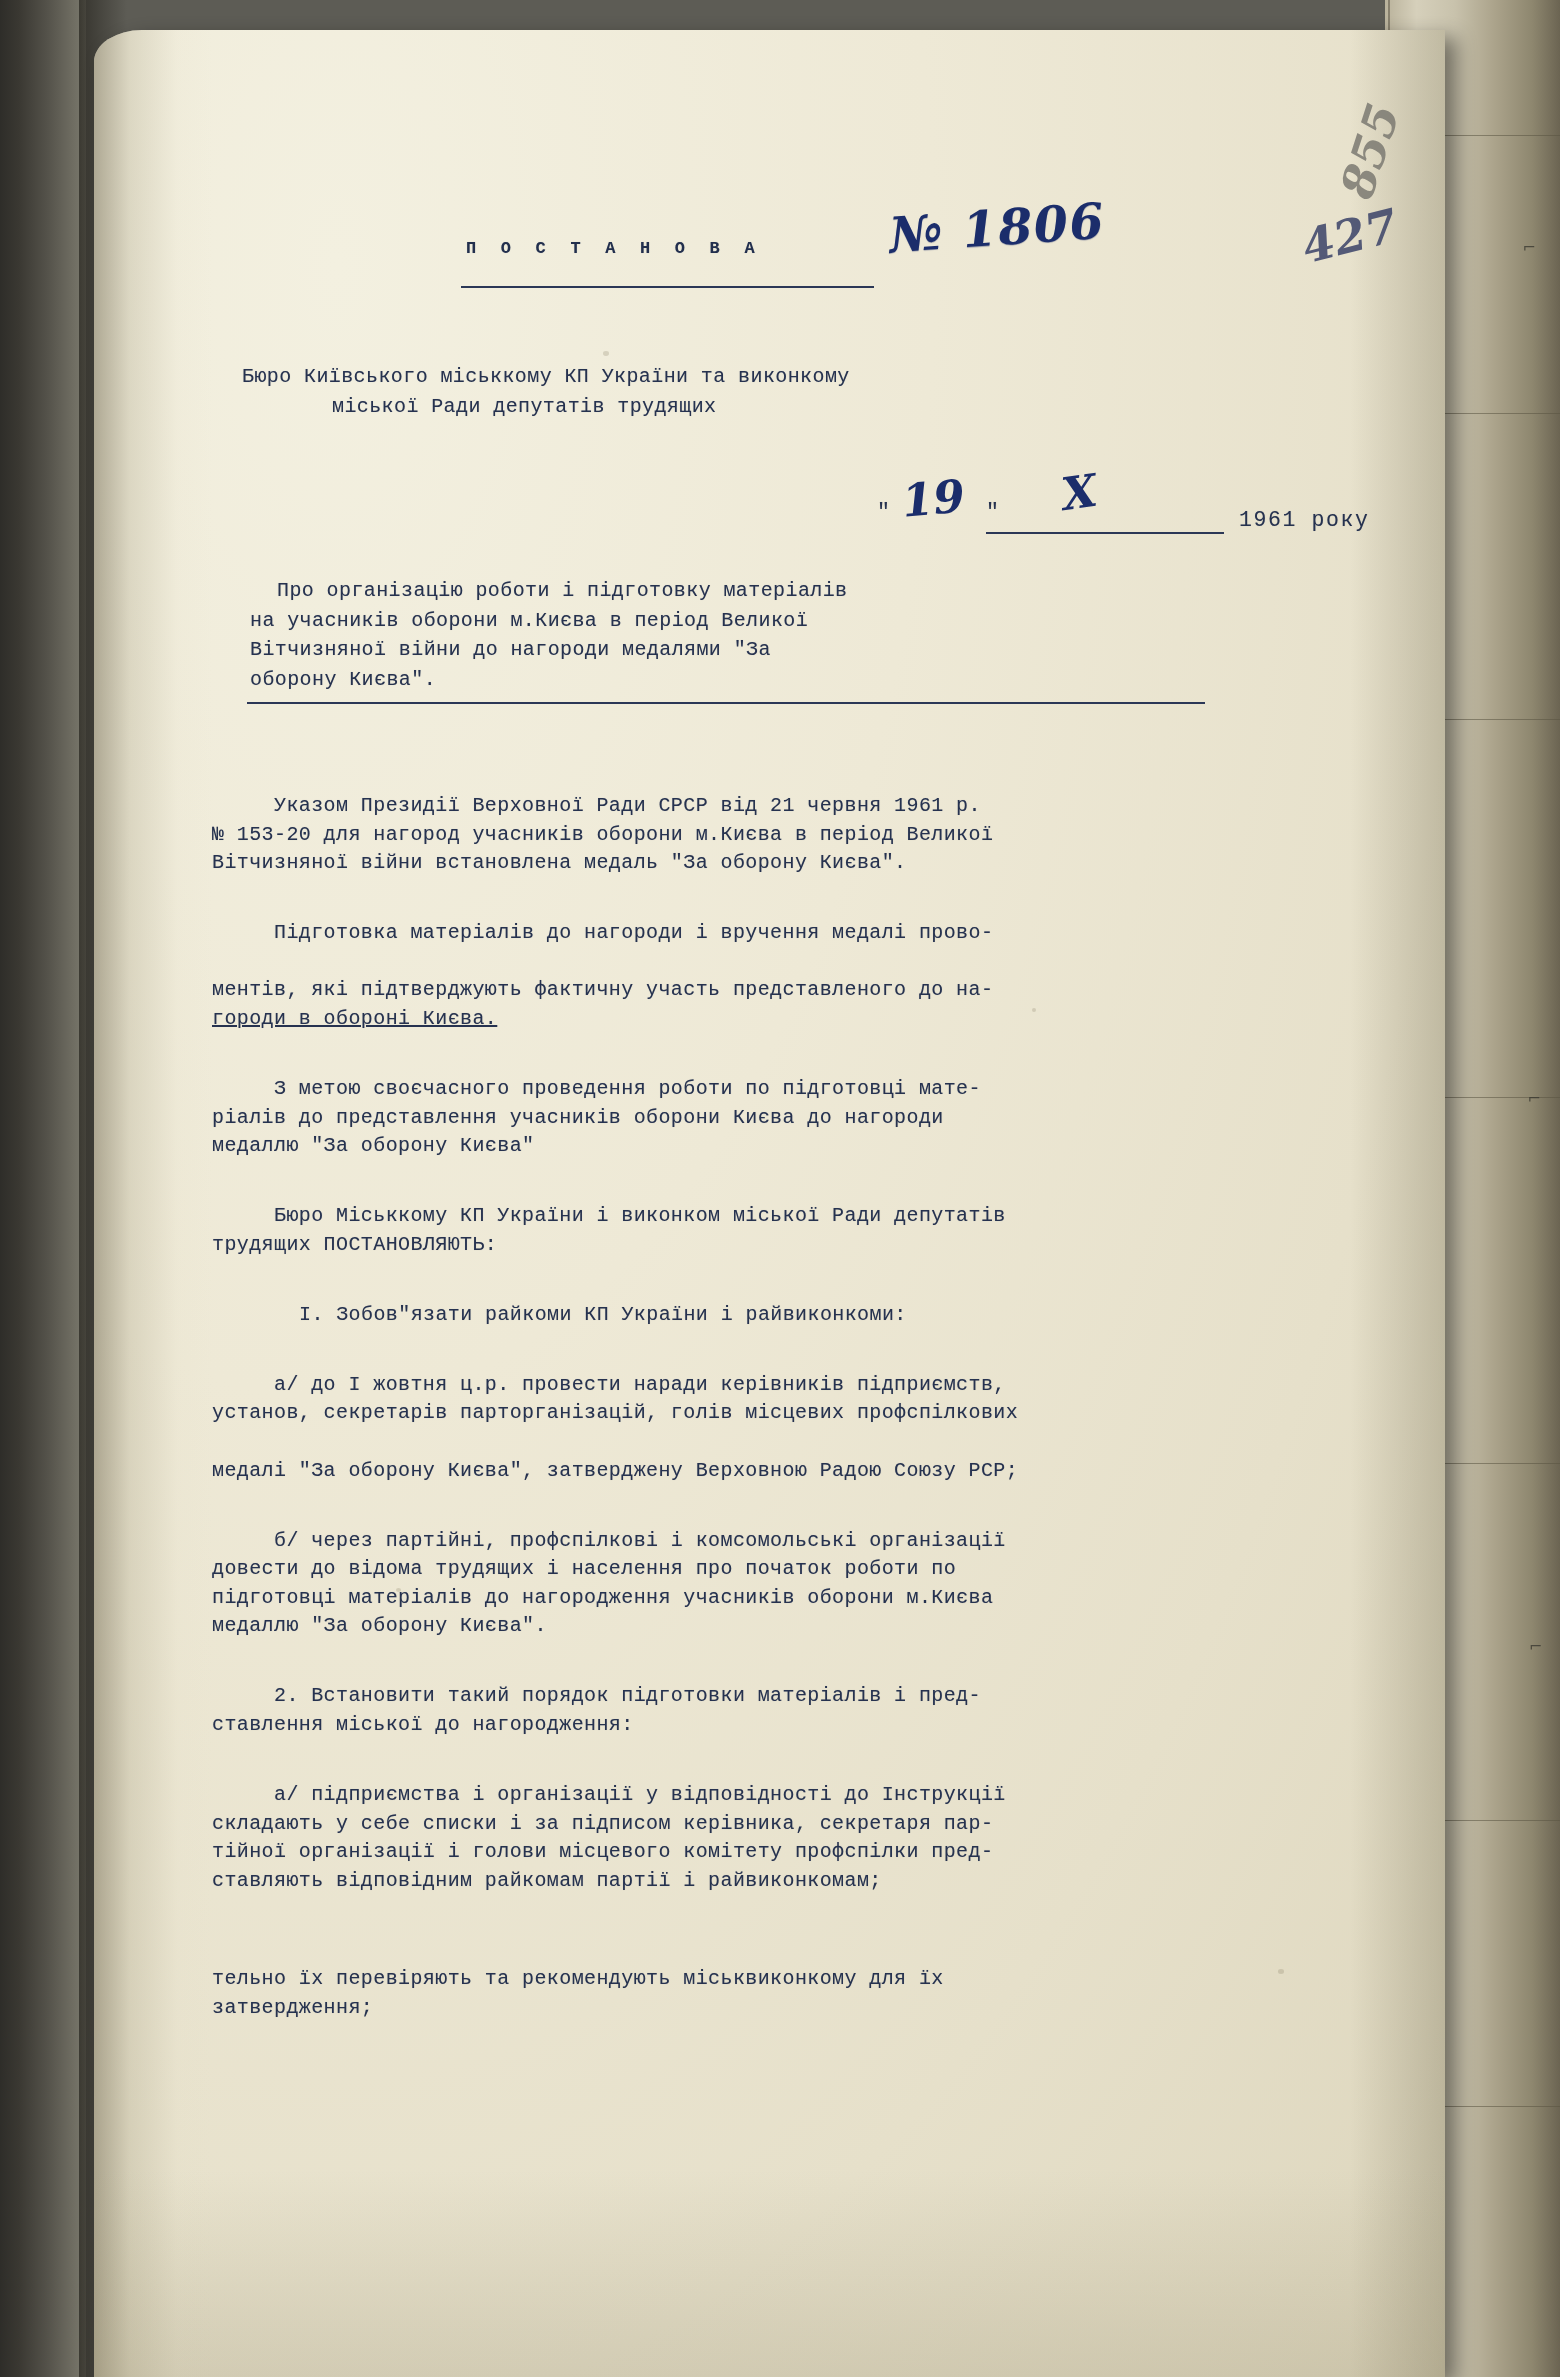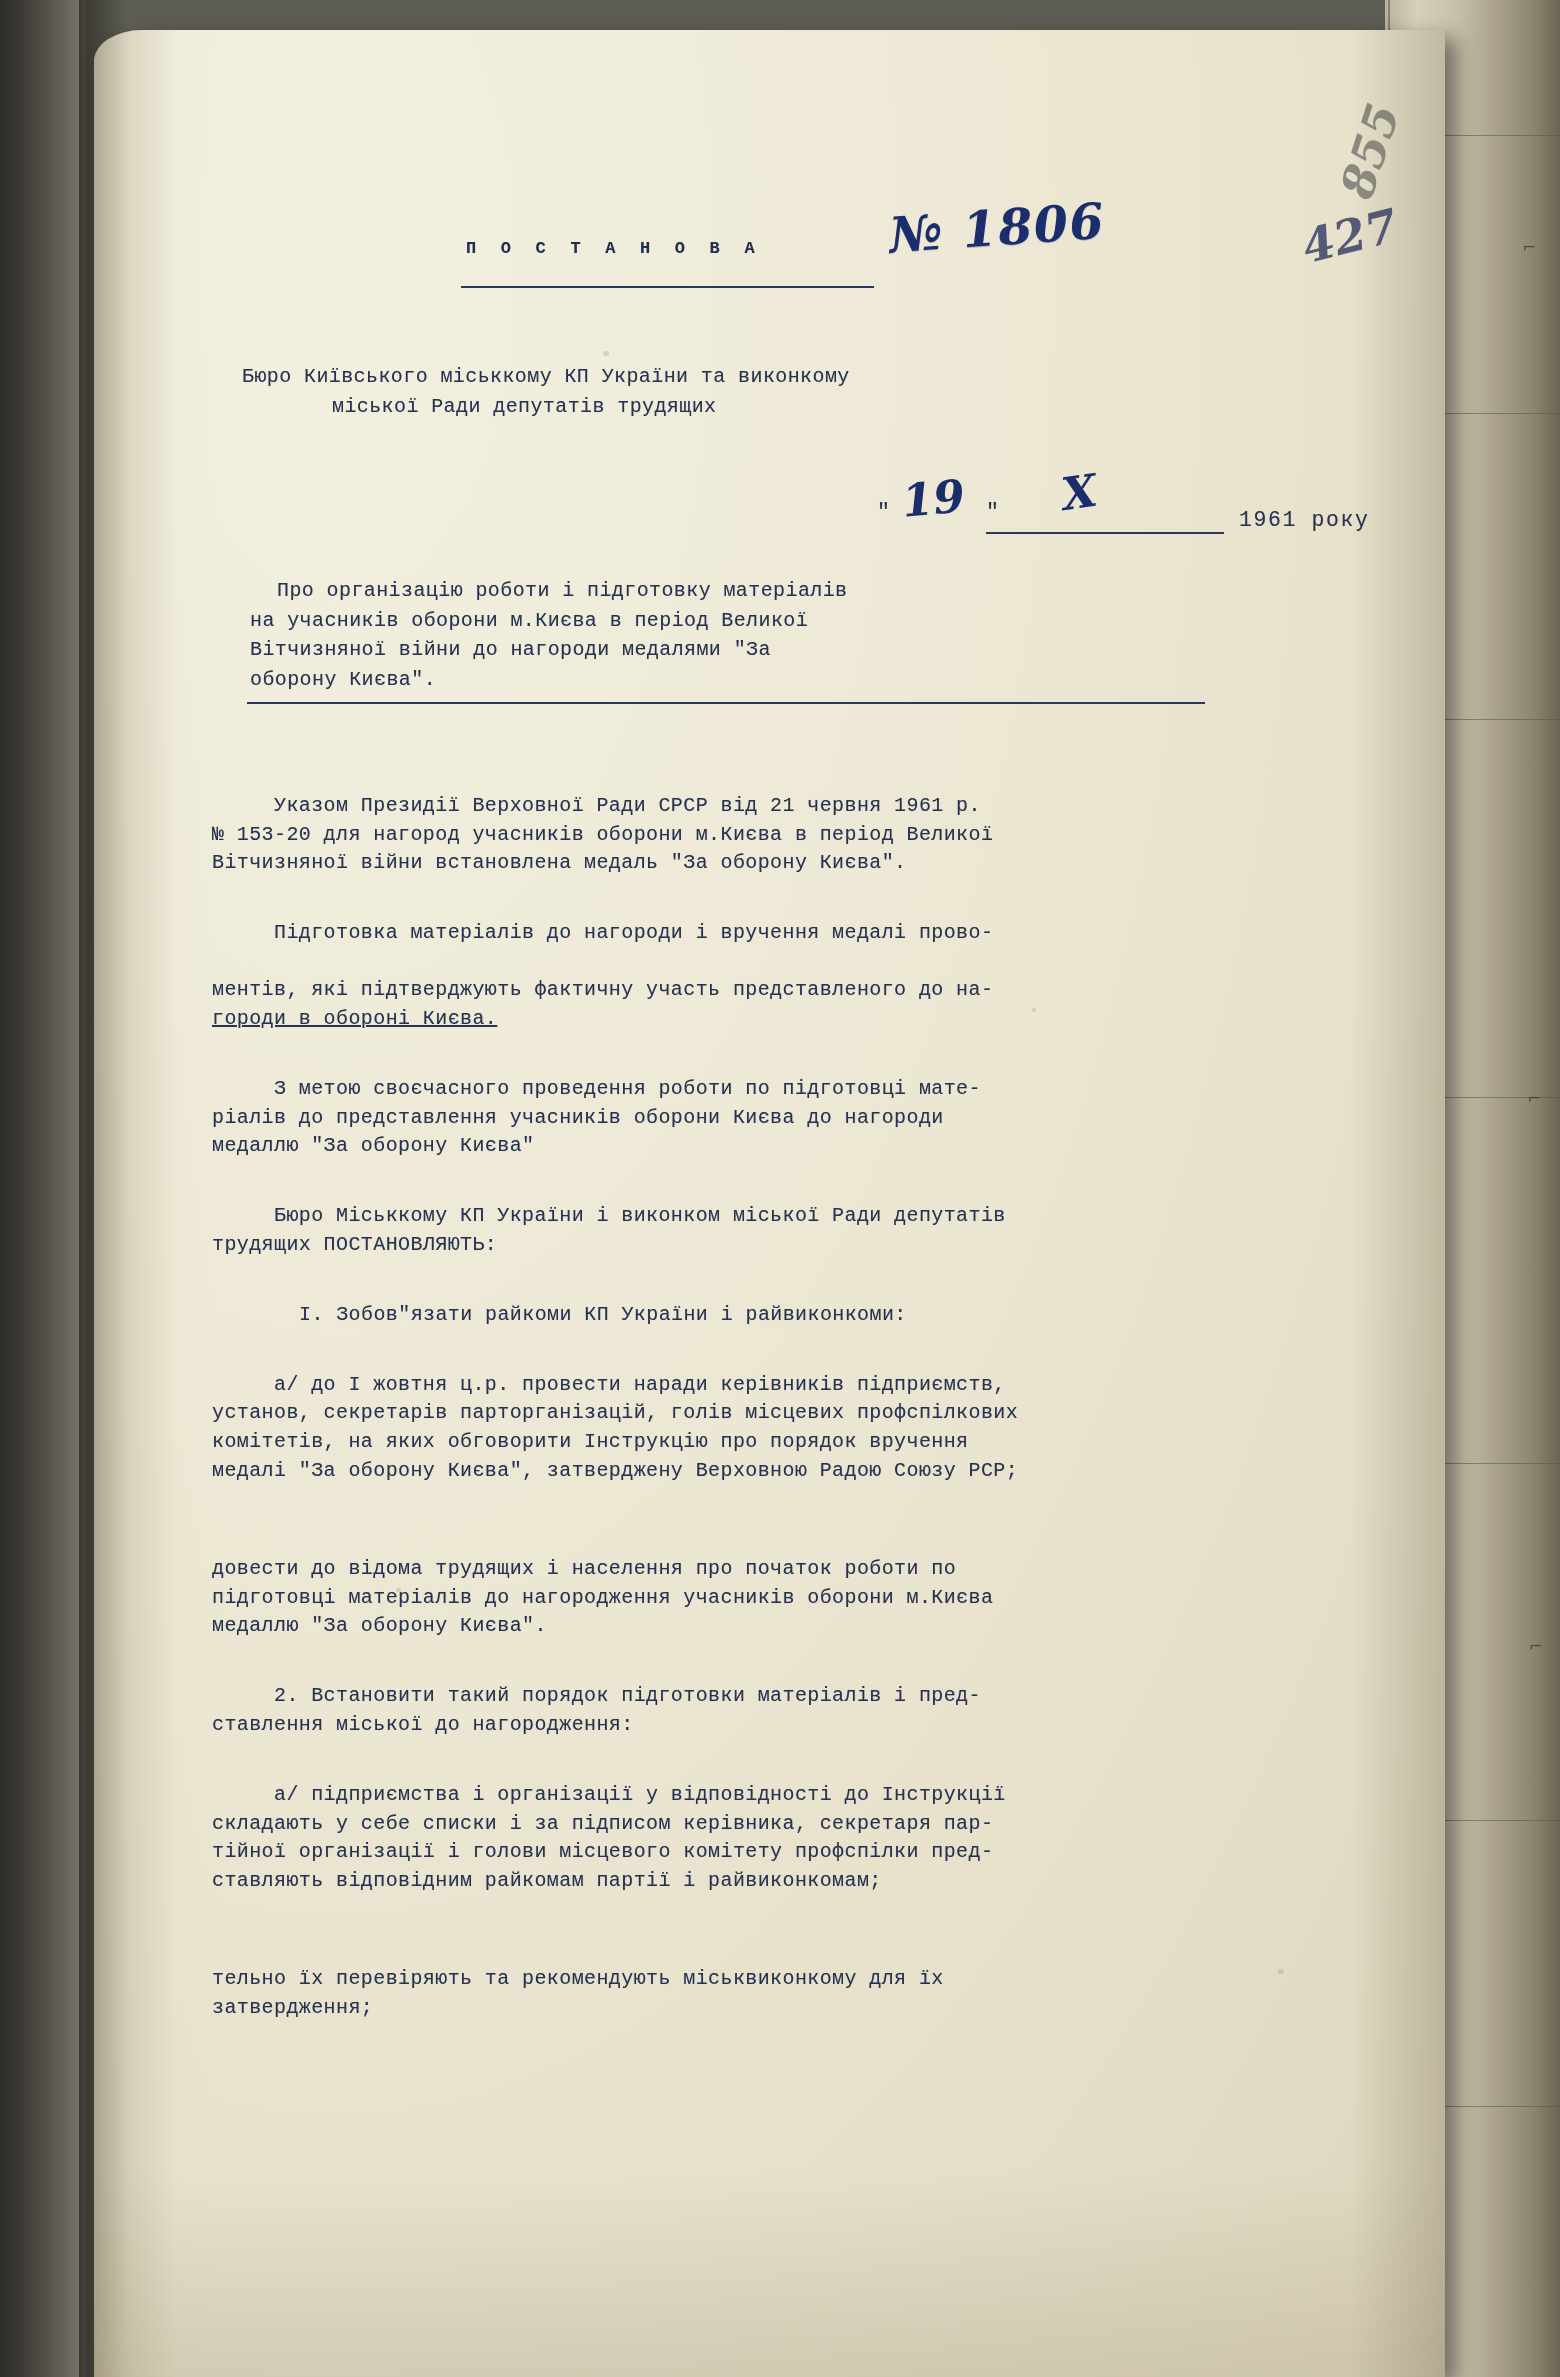--- a/index.html
+++ b/index.html
@@ -246,23 +246,23 @@
       <div class="tw body-line" style="left:118px; top:1075px;">ріалів до представлення учасників оборони Києва до нагороди</div>
       <div class="tw body-line" style="left:118px; top:1103px;">медаллю "За оборону Києва"</div>
 
       <div class="tw body-line" style="left:118px; top:1173px;">     Бюро Міськкому КП України і виконком міської Ради депутатів</div>
       <div class="tw body-line" style="left:118px; top:1202px;">трудящих ПОСТАНОВЛЯЮТЬ:</div>
 
       <div class="tw body-line" style="left:143px; top:1272px;">     І. Зобов"язати райкоми КП України і райвиконкоми:</div>
 
       <div class="tw body-line" style="left:118px; top:1342px;">     а/ до І жовтня ц.р. провести наради керівників підприємств,</div>
       <div class="tw body-line" style="left:118px; top:1370px;">установ, секретарів парторганізацій, голів місцевих профспілкових</div>
-      <div class="tw body-line" style="left:118px; top:1399px;">комітетів, на яких обговорити Інструкцію про порядок вручення</div>
       <div class="tw body-line" style="left:118px; top:1428px;">медалі "За оборону Києва", затверджену Верховною Радою Союзу РСР;</div>
 
+      <div class="tw body-line" style="left:118px; top:1498px;">     б/ через партійні, профспілкові і комсомольські організації</div>
       <div class="tw body-line" style="left:118px; top:1526px;">довести до відома трудящих і населення про початок роботи по</div>
       <div class="tw body-line" style="left:118px; top:1555px;">підготовці матеріалів до нагородження учасників оборони м.Києва</div>
       <div class="tw body-line" style="left:118px; top:1583px;">медаллю "За оборону Києва".</div>
 
       <div class="tw body-line" style="left:118px; top:1653px;">     2. Встановити такий порядок підготовки матеріалів і пред-</div>
       <div class="tw body-line" style="left:118px; top:1682px;">ставлення міської до нагородження:</div>
 
       <div class="tw body-line" style="left:118px; top:1752px;">     а/ підприємства і організації у відповідності до Інструкції</div>
       <div class="tw body-line" style="left:118px; top:1781px;">складають у себе списки і за підписом керівника, секретаря пар-</div>
       <div class="tw body-line" style="left:118px; top:1809px;text-align:center;">тійної організації і голови місцевого комітету профспілки пред-</div>

